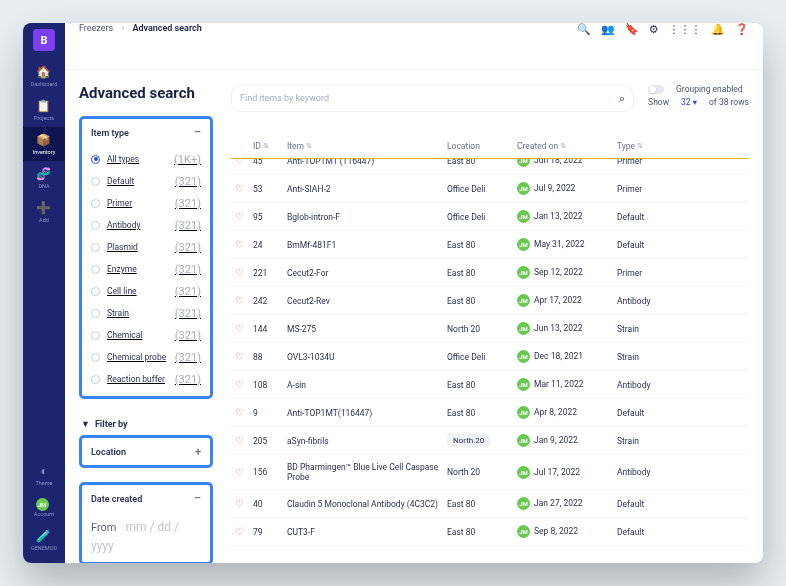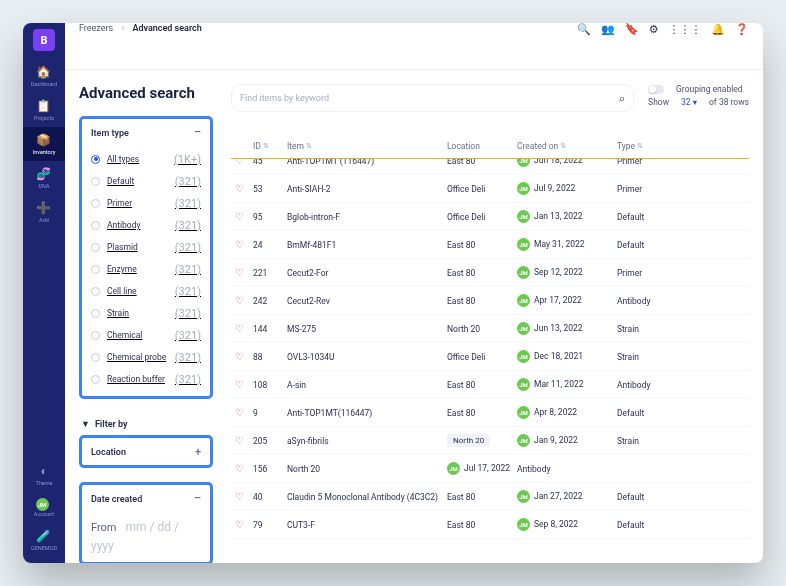--- a/index.html
+++ b/index.html
@@ -330,20 +330,21 @@
                 <span class="bm">♡</span>
                 <span>205</span>
                 <span>aSyn-fibrils</span>
                 <span><span class="loc-chip">North 20</span></span>
                 <span><span class="av">JM</span>Jan 9, 2022</span>
                 <span>Strain</span>
               </div>
               <div class="trow">
                 <span class="bm">♡</span>
                 <span>156</span>
+                <span>BD Pharmingen™ Blue Live Cell Caspase Probe</span>
                 <span>North 20</span>
                 <span><span class="av">JM</span>Jul 17, 2022</span>
                 <span>Antibody</span>
               </div>
               <div class="trow">
                 <span class="bm">♡</span>
                 <span>40</span>
                 <span>Claudin 5 Monoclonal Antibody (4C3C2)</span>
                 <span>East 80</span>
                 <span><span class="av">JM</span>Jan 27, 2022</span>

